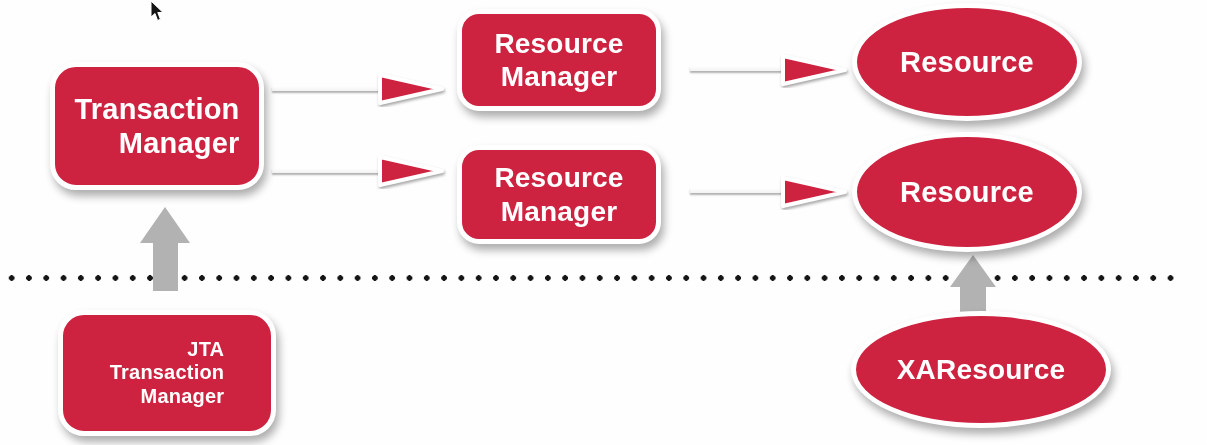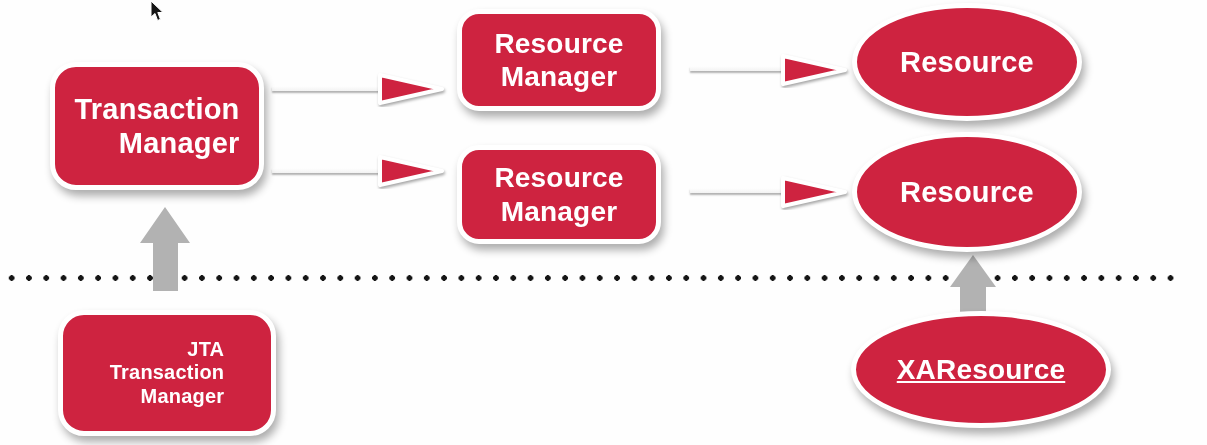--- a/index.html
+++ b/index.html
@@ -28,21 +28,21 @@
   }
   .node .lbl { white-space: pre-line; line-height: 1.18; letter-spacing: 0.2px; }
   .rounded { border-radius: 26px; text-align: right; }
   .ellipse { border-radius: 50%; }
 
   .tm   { left: 50px;  top: 62px;  width: 214px; height: 128px; font-size: 29px; }
   .rm1  { left: 457px; top: 9px;   width: 204px; height: 102px; font-size: 28px; border-radius: 22px; }
   .rm2  { left: 457px; top: 145px; width: 204px; height: 99px;  font-size: 28px; border-radius: 22px; }
   .r1   { left: 852px; top: 3px;   width: 230px; height: 118px; font-size: 29px; }
   .r2   { left: 852px; top: 132px; width: 230px; height: 120px; font-size: 29px; }
-  .xa   { left: 851px; top: 311px; width: 260px; height: 117px; font-size: 28px; text-decoration: underline; }
+  .xa   { left: 851px; top: 311px; width: 260px; height: 117px; font-size: 28px; }
   .jta  { left: 58px;  top: 310px; width: 218px; height: 126px; font-size: 20px; }
 
   
   .conn-line {
     position: absolute;
     height: 5px;
     background: linear-gradient(#ffffff, #f2f2f2);
     box-shadow: 0 2px 2px rgba(0,0,0,0.30);
     z-index: 3;
   }

